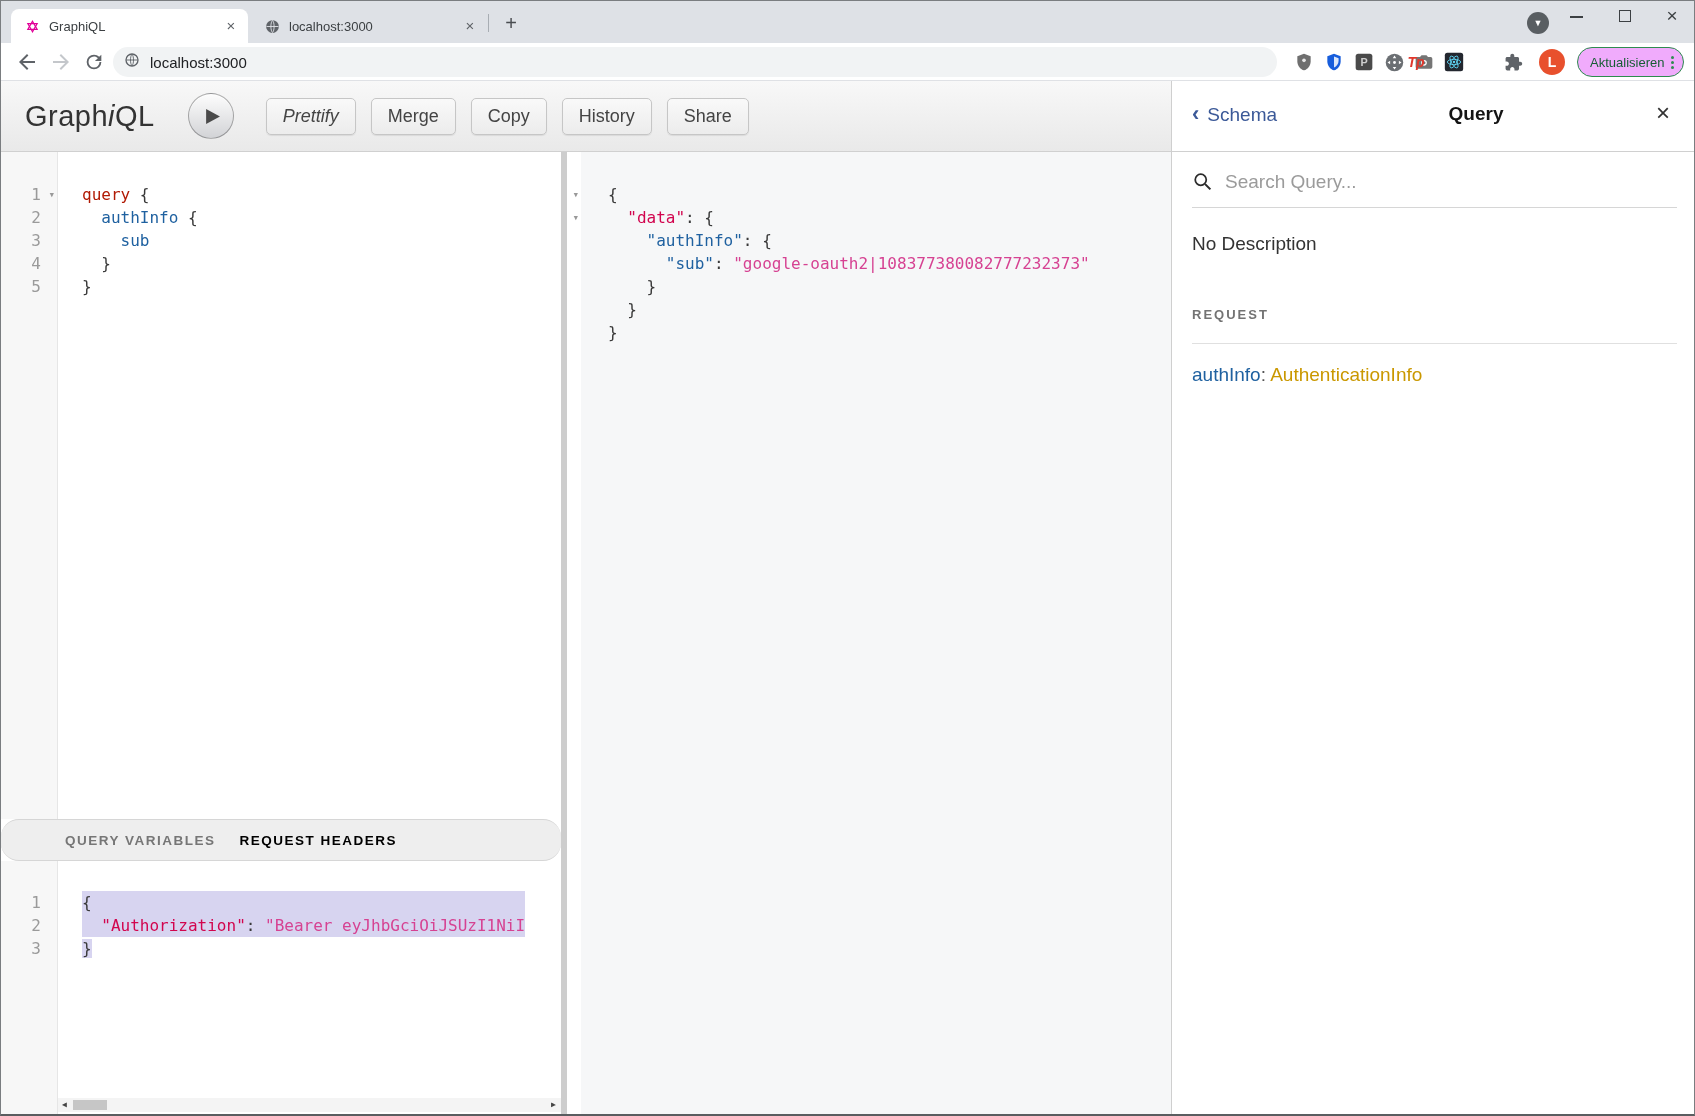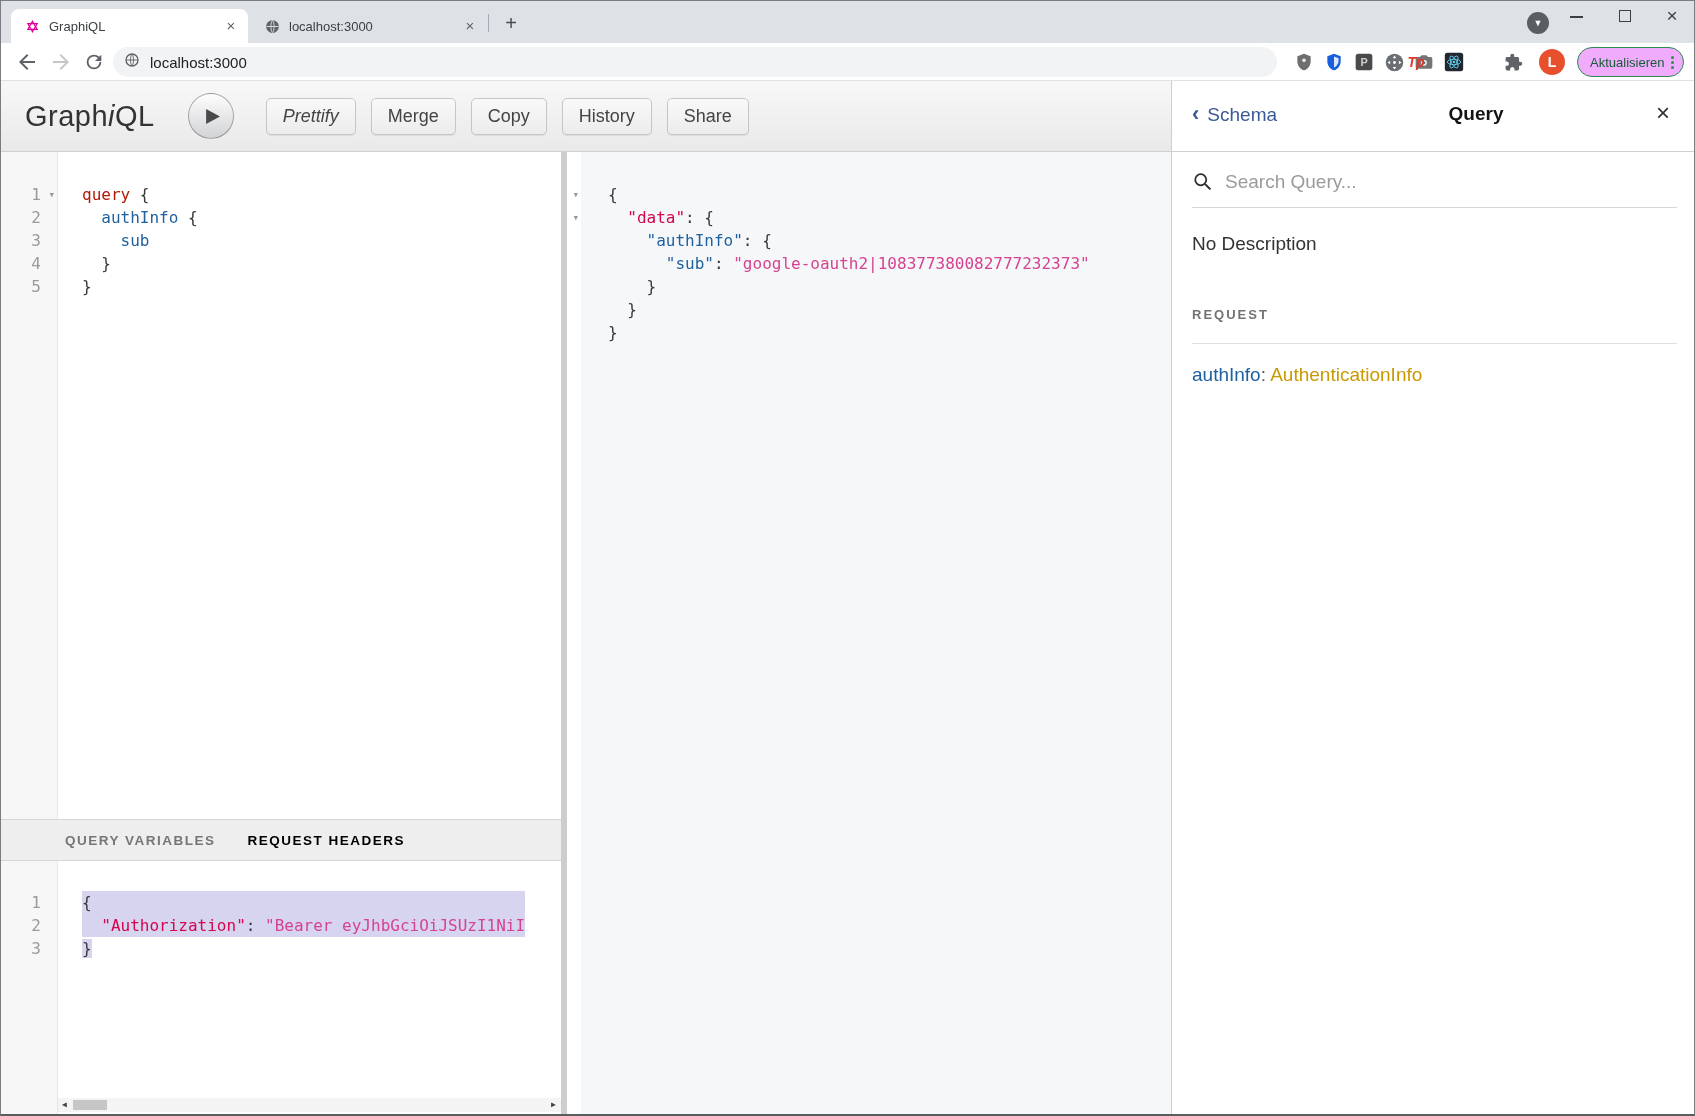--- a/index.html
+++ b/index.html
@@ -76,21 +76,21 @@
   .cm-line.sel-full { background:var(--sel); }
   .sel-char { background:var(--sel); }
   .tok-kw{color:var(--kw);} .tok-prop{color:var(--prop);} .tok-def{color:var(--def);}
   .tok-str{color:var(--str);} .tok-pn{color:var(--pn);}
   #result-foldcol { position:absolute; left:0; top:0; bottom:0; width:14px; background:#fff; }
   .divider { position:absolute; left:560px; top:151px; width:6px; height:965px; background:#cdcdcd; }
 
   
   .varbar { position:absolute; left:0; top:818px; width:560px; height:42px; background:#eee;
             border-top:1px solid #d6d6d6; border-bottom:1px solid #d6d6d6;
-            display:flex; align-items:center; gap:32px; padding-left:64px; }
+            display:flex; align-items:center; gap:24px; padding-left:64px;border-radius:18px; }
   .var-tab { font-size:13.5px; font-weight:bold; letter-spacing:1.5px; color:#767676; cursor:default; }
   .var-tab.active { color:#000; }
 
   
   .hscroll { position:absolute; left:57px; top:237px; right:0; height:14px; background:#f4f4f4; }
   .hscroll .arr { position:absolute; top:0; width:13px; height:14px; font-size:8px; color:#444;
                   text-align:center; line-height:14px; }
   .hscroll .arr.left { left:0; } .hscroll .arr.right { right:1px; }
   .hscroll .thumb { position:absolute; left:15px; top:2px; width:34px; height:10px; background:#c6c6c6; }
 

